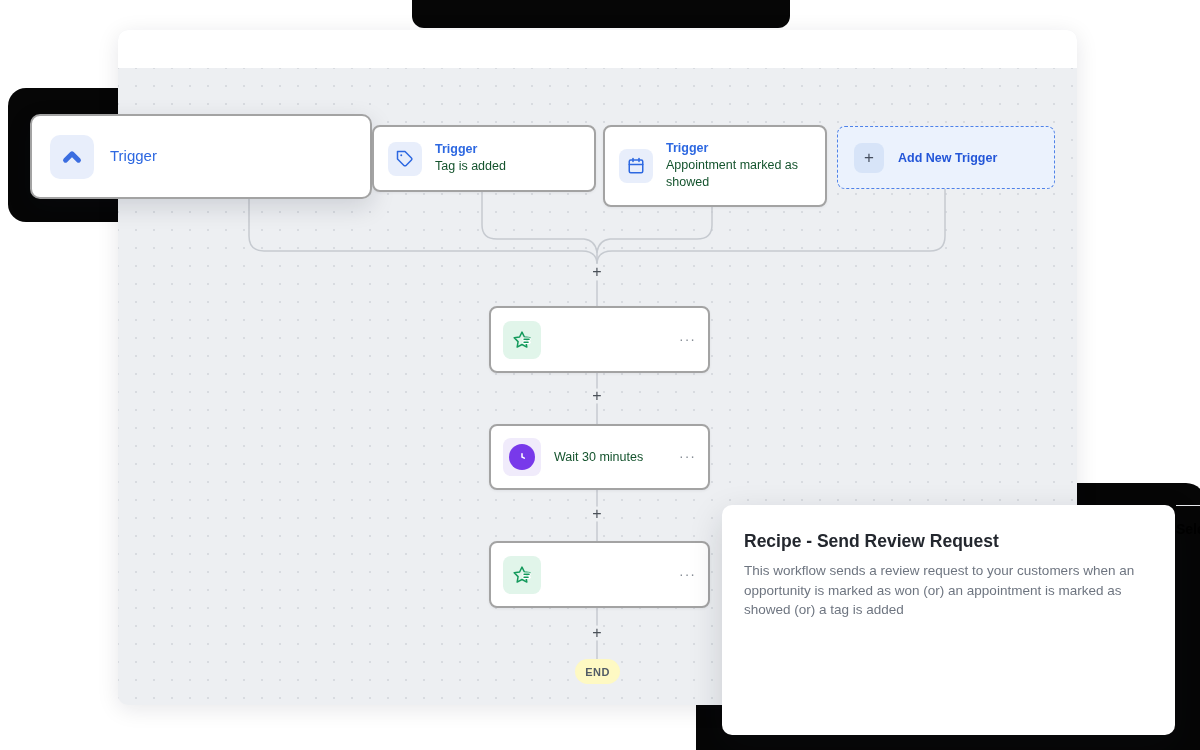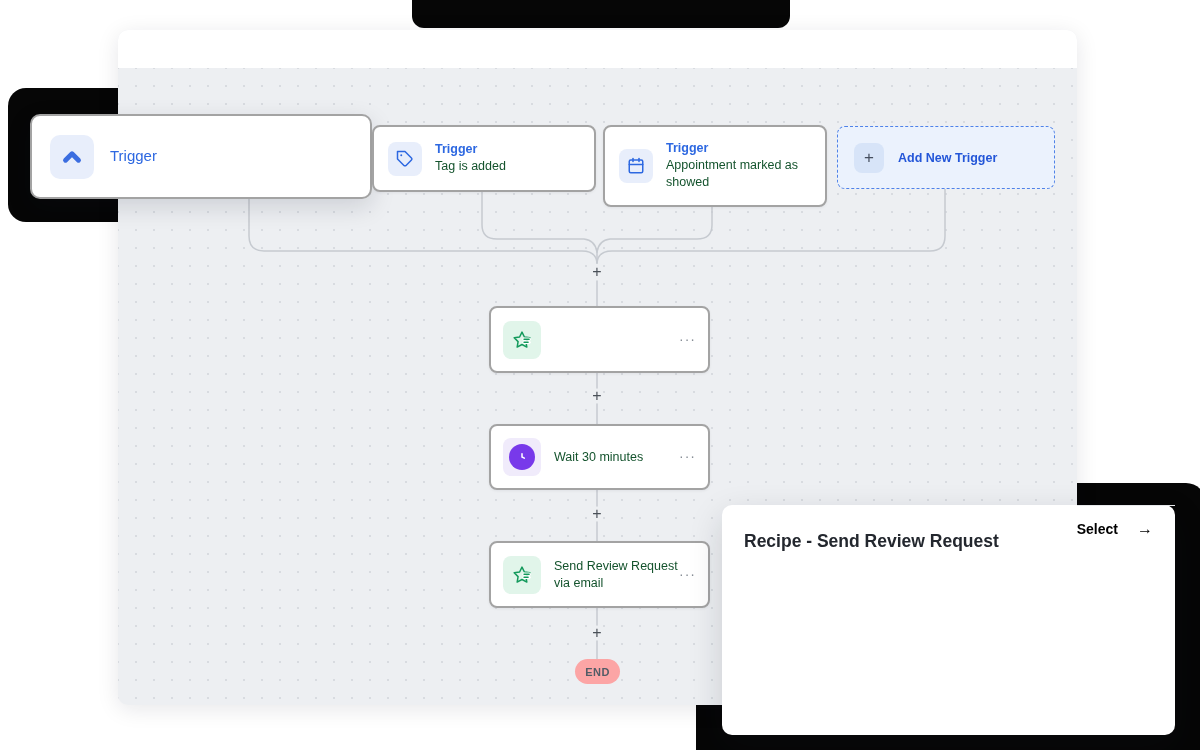--- a/index.html
+++ b/index.html
@@ -53,21 +53,21 @@
   .action .txt{margin-left:13px;width:128px;}
   .action .menu{position:absolute;right:12px;top:50%;transform:translateY(-58%);
      color:#878e96;font-size:14px;letter-spacing:1px;cursor:pointer;}
   .a-sms{top:306px;height:63px;}
   .a-wait{top:424px;height:62px;}
   .a-email{top:541px;height:63px;}
   .clock-circle{width:26px;height:26px;border-radius:50%;background:#7839ea;
      display:flex;align-items:center;justify-content:center;}
   
   .end-pill{position:absolute;left:575px;top:659px;width:45px;height:25px;border-radius:13px;
-     background:#fca5a5;color:#525c66;font-size:11px;font-weight:700;letter-spacing:.5px;
+     background:#fef9c3;color:#525c66;font-size:11px;font-weight:700;letter-spacing:.5px;
      display:flex;align-items:center;justify-content:center;z-index:4;}
   
   .banner{position:absolute;left:433px;top:10px;width:335px;height:64px;border-radius:10px;
      background:#3f72e2;border:none;color:#fff;font-family:"Liberation Sans",sans-serif;
      font-size:20px;font-weight:700;z-index:6;cursor:pointer;box-shadow:0 2px 6px rgba(31,63,140,.25);}
   
   .recipe{position:absolute;left:722px;top:505px;width:453px;height:230px;background:#fff;
      border-radius:10px;box-shadow:0 12px 34px rgba(17,24,39,.16);z-index:6;display:flex;flex-direction:row;}
   .recipe-body{padding:26px 24px 0 22px;flex:1;}
   .recipe-title{color:#23272e;font-size:17.5px;font-weight:700;margin:0 0 9px 0;}
@@ -185,32 +185,30 @@
   <div class="node action a-email">
     <div class="chip chip-green">
       <svg width="20" height="20" viewBox="0 0 24 24" fill="none" stroke="#149a5c" stroke-width="1.8" stroke-linecap="round" stroke-linejoin="round">
           <path d="M12 2.5l2.9 5.9 6.5.95-4.7 4.6 1.1 6.5-5.8-3.05-5.8 3.05 1.1-6.5-4.7-4.6 6.5-.95z"></path>
           <line x1="14.5" y1="11" x2="20.5" y2="11" stroke="#fff" stroke-width="4"></line>
           <line x1="14.5" y1="14.8" x2="20.5" y2="14.8" stroke="#fff" stroke-width="4"></line>
           <line x1="14.5" y1="11" x2="20.5" y2="11"></line>
           <line x1="14.5" y1="14.8" x2="19.3" y2="14.8"></line>
         </svg>
     </div>
-    <div class="txt">
-      <div class="t-title">Send Review Request via email</div>
-    </div>
     <div class="menu">···</div>
   </div>
 
   <div class="end-pill">END</div>
 
 
   <div class="recipe">
     <div class="recipe-body">
       <h2 class="recipe-title">Recipe - Send Review Request</h2>
+      <p class="recipe-desc">This workflow sends a review request to your customers when an opportunity is marked as won (or) an appointment is marked as showed (or) a tag is added</p>
     </div>
     <div class="recipe-footer">
       <div class="select-link">
         <span>Select</span>
         <span class="select-arrow">→</span>
       </div>
     </div>
   </div>
 
 </div>

